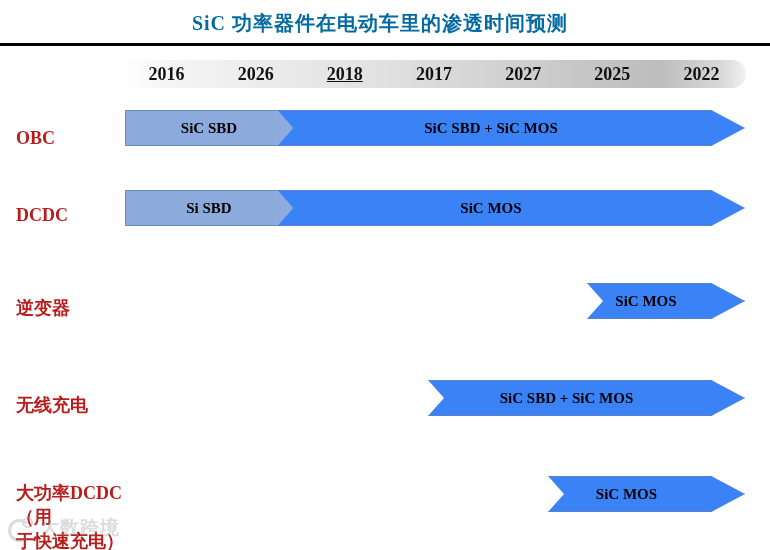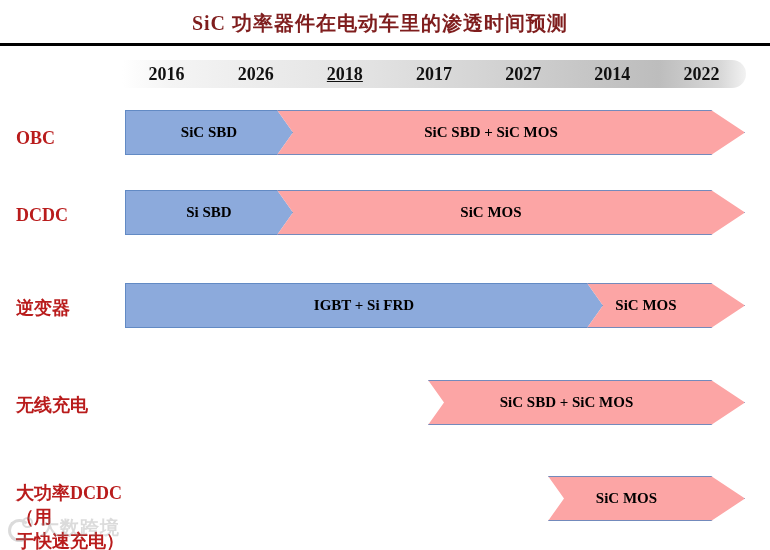--- a/index.html
+++ b/index.html
@@ -21,21 +21,21 @@
   .title {
     position: absolute;
     left: 0;
     top: 10px;
     width: 760px;
     text-align: center;
     font-family: "Liberation Serif", "DejaVu Serif", serif;
     font-size: 20px;
     font-weight: bold;
     letter-spacing: 1px;
-    color: #7f1d1d;
+    color: #0369a1;
     white-space: nowrap;
   }
   .title-rule {
     position: absolute;
     left: 0;
     top: 43px;
     width: 770px;
     height: 3px;
     background: #000000;
   }
@@ -91,21 +91,21 @@
   }
 
   
   .arrow-row {
     position: absolute;
     height: 50px;
   }
   .seg {
     position: absolute;
     top: 0;
-    height: 45px;
+    height: 36px;
     display: flex;
     align-items: center;
     justify-content: center;
     box-sizing: border-box;
     font-family: "Liberation Serif", "DejaVu Serif", serif;
     font-size: 15px;
     font-weight: bold;
     color: #000000;
     white-space: nowrap;
   }
@@ -125,21 +125,21 @@
     z-index: 2;
     pointer-events: none;
   }
   
   .seg.arrowhead .seg-text,
   .seg.arrowhead-flat-left .seg-text {
     margin-right: 40px;
   }
 
   .fill-dark  { background: #8CAADC; }
-  .fill-light { background: #fca5a5; }
+  .fill-light { background: #3b82f6; }
 
   
   .seg::before {
     content: "";
     position: absolute;
     inset: 0;
     border: 1px solid rgba(91,133,191,0.85);
     box-sizing: border-box;
     pointer-events: none;
   }
@@ -191,21 +191,21 @@
 
 <div class="title-rule"></div>
 
 <div class="year-bar">
   <div class="year-bar-inner" id="year-ticks">
       <div class="year-tick" style="left: 14.5714px;">2016</div>
       <div class="year-tick" style="left: 103.714px;">2026</div>
       <div class="year-tick" style="left: 192.857px; text-decoration: underline;">2018</div>
       <div class="year-tick" style="left: 282px;">2017</div>
       <div class="year-tick" style="left: 371.143px;">2027</div>
-      <div class="year-tick" style="left: 460.286px;">2014</div>
+      <div class="year-tick" style="left: 460.286px;">2025</div>
       <div class="year-tick" style="left: 549.429px;">2022</div>
     </div>
 </div>
 
 <div id="rows-container">
     <div class="row-label" style="top: 126px;">OBC</div>
     <div class="arrow-row" style="top: 110px; left: 0px; width: 770px;">
       <div class="seg fill-dark chevron-flat-left" style="left: 125px; width: 168px;">
         <span class="seg-text">SiC SBD</span>
       </div>
@@ -217,23 +217,20 @@
     <div class="arrow-row" style="top: 190px; left: 0px; width: 770px;">
       <div class="seg fill-dark chevron-flat-left" style="left: 125px; width: 168px;">
         <span class="seg-text">Si SBD</span>
       </div>
       <div class="seg fill-light arrowhead" style="left: 277px; width: 468px;">
         <span class="seg-text">SiC MOS</span>
       </div>
     </div>
     <div class="row-label" style="top: 296px;">逆变器</div>
     <div class="arrow-row" style="top: 283px; left: 0px; width: 770px;">
-      <div class="seg fill-dark chevron-flat-left" style="left: 125px; width: 478px;">
-        <span class="seg-text">IGBT + Si FRD</span>
-      </div>
       <div class="seg fill-light arrowhead" style="left: 587px; width: 158px;">
         <span class="seg-text">SiC MOS</span>
       </div>
     </div>
     <div class="row-label" style="top: 393px;">无线充电</div>
     <div class="arrow-row" style="top: 380px; left: 0px; width: 770px;">
       <div class="seg fill-light arrowhead" style="left: 428px; width: 317px;">
         <span class="seg-text">SiC SBD + SiC MOS</span>
       </div>
     </div>

